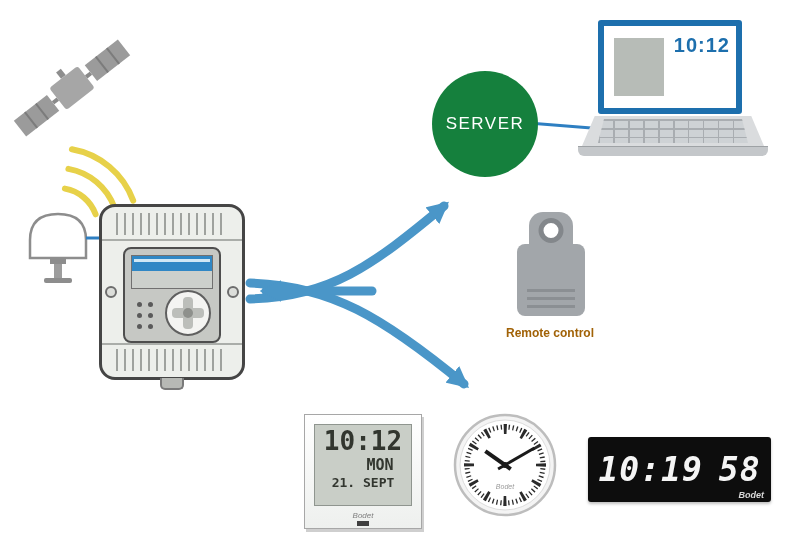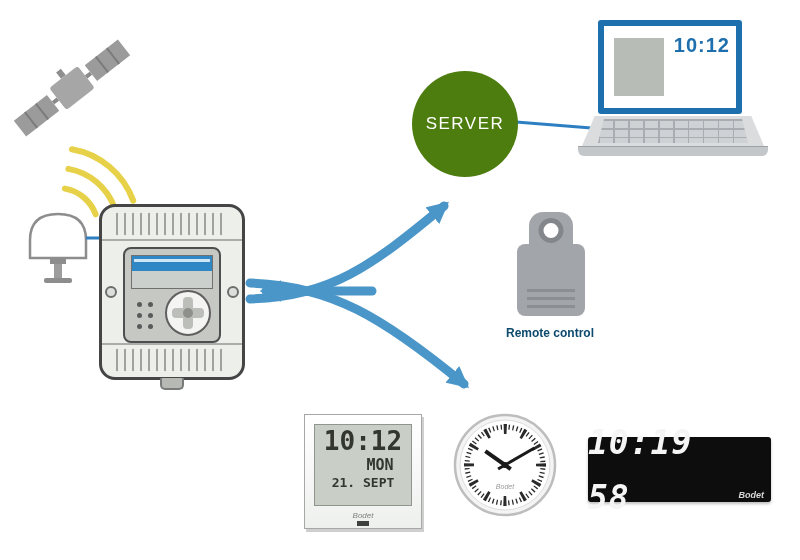--- a/index.html
+++ b/index.html
@@ -32,21 +32,21 @@
   .mc-dpad::before{content:"";position:absolute;left:50%;top:5px;bottom:5px;width:10px;
                    margin-left:-5px;background:#bcbeba;border-radius:4px;}
   .mc-dpad::after{content:"";position:absolute;top:50%;left:5px;right:5px;height:10px;
                   margin-top:-5px;background:#bcbeba;border-radius:4px;}
   .mc-dpad-center{left:50%;top:50%;width:10px;height:10px;margin:-5px 0 0 -5px;
                   border-radius:50%;background:#8e908c;z-index:2;}
   .mc-foot{left:50%;bottom:-13px;width:20px;height:10px;margin-left:-12px;background:#b7b9b5;
            border:2px solid #7a7a7a;border-top:none;border-radius:0 0 5px 5px;}
 
   
-  .server{left:412px;top:71px;width:106px;height:106px;border-radius:50%;background:#4d7c0f;
+  .server{left:432px;top:71px;width:106px;height:106px;border-radius:50%;background:#15803d;
           display:flex;align-items:center;justify-content:center;}
   .server-label{color:#ffffff;font-size:17px;letter-spacing:1.5px;}
 
   
   .laptop{left:578px;top:18px;width:190px;height:140px;}
   .laptop *{position:absolute;}
   .laptop-screen{left:20px;top:2px;width:132px;height:82px;background:#ffffff;
                  border:6px solid #1d6fad;border-radius:3px;}
   .laptop-content-block{left:10px;top:12px;width:50px;height:58px;background:#b7bcb7;}
   .laptop-time{right:6px;top:8px;font-weight:bold;font-size:20px;color:#1d6fad;letter-spacing:1px;}
@@ -66,21 +66,21 @@
                border-radius:14px 14px 4px 4px;}
   .remote-ring{left:50%;top:6px;transform:translateX(-50%);width:15px;height:15px;
                border-radius:50%;background:#ffffff;border:5px solid #83878b;}
   .remote-body{left:2px;top:32px;width:68px;height:72px;background:#a2a6aa;border-radius:8px;}
   .remote-keys{left:11px;right:11px;top:9px;height:26px;display:grid;
                grid-template-columns:repeat(3,1fr);gap:4px;}
   .rkey{display:block;background:#84888c;border-radius:2px;}
   .remote-stripes{left:10px;right:10px;bottom:8px;height:22px;
                   background:repeating-linear-gradient(0deg,#8b8f93 0 3px,transparent 3px 8px);}
   .remote-caption{left:462px;top:326px;width:176px;text-align:center;font-weight:bold;
-                  font-size:12px;color:#0c4a6e;}
+                  font-size:12px;color:#a16207;}
 
   
   .lcd-clock{left:304px;top:414px;width:116px;height:113px;
              background:linear-gradient(180deg,#ffffff,#eef0ee);
              border:1px solid #a7a7a7;box-shadow:2px 3px 0 #cfcfcf;}
   .lcd-clock *{position:absolute;}
   .lcd-screen{left:9px;right:9px;top:9px;height:80px;background:#c9cec7;border:1px solid #8f958f;}
   .lcd-line{position:static!important;text-align:center;color:#32362f;
             font-family:"DejaVu Sans Mono",monospace;font-weight:bold;}
   .lcd-time{font-size:26px;line-height:1.1;margin-top:2px;}
@@ -89,23 +89,23 @@
   .lcd-brand{bottom:8px;left:0;width:100%;text-align:center;font-size:8px;
              font-style:italic;color:#808080;}
   .lcd-sensor{bottom:2px;left:50%;width:12px;height:5px;margin-left:-6px;background:#3f3f3f;}
 
   
   .analog-clock{left:453px;top:413px;width:104px;height:104px;}
 
   
   .led-clock{left:588px;top:437px;width:183px;height:65px;background:#0d0d0d;border-radius:3px;
              box-shadow:0 2px 3px rgba(0,0,0,0.25);}
-  .led-digits{display:flex;gap:16px;justify-content:center;height:100%;
+  .led-digits{display:flex;gap:16px;align-items:center;justify-content:center;height:100%;
               font-family:"DejaVu Sans Mono",monospace;font-weight:bold;font-style:italic;
-              font-size:33px;color:#f5f5f5;letter-spacing:1px;flex-direction:column;}
+              font-size:33px;color:#f5f5f5;letter-spacing:1px;}
   .led-brand{position:absolute;right:7px;bottom:2px;font-size:9px;font-style:italic;
              font-weight:bold;color:#d8d8d8;}
 </style>
 </head>
 <body>
 
 <div class="canvas">
 
   <svg class="bg" width="800" height="560" viewBox="0 0 800 560">
     <defs>

